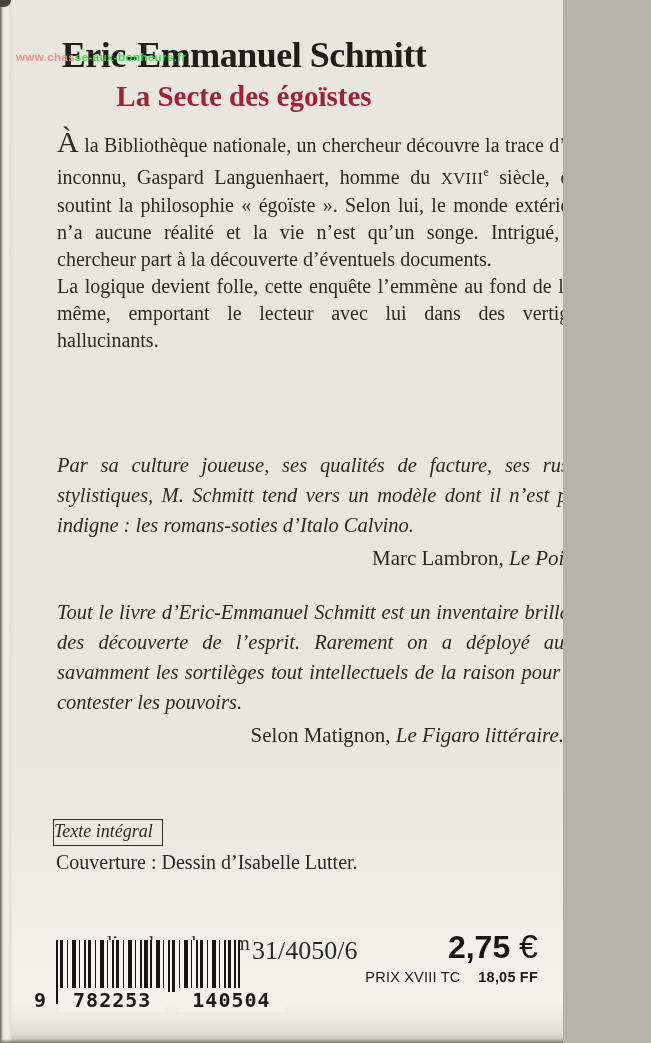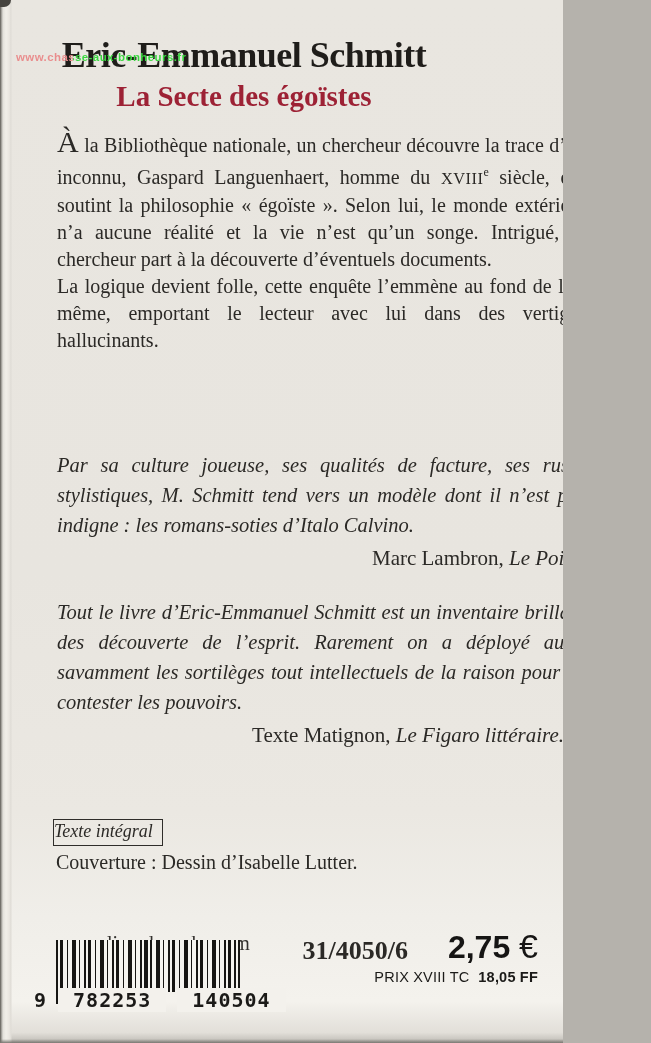--- a/index.html
+++ b/index.html
@@ -95,35 +95,35 @@
   .guard.g1{left:22px;}.guard.g1b{left:26px;}
   .guard.g2{left:112px;}.guard.g2b{left:116px;}
   .guard.g3{left:200px;}.guard.g3b{left:204px;}
   .ean{
     position:absolute;left:0;top:48px;display:flex;gap:11px;align-items:baseline;
     font-family:"DejaVu Sans Mono", monospace;font-size:20px;font-weight:bold;
     color:#1b1a18;letter-spacing:1px;
   }
   .ean .grp{background:#f3f1ec;padding:0 15px;}
   .reference{
-    position:absolute;left:252px;top:936px;width:156px;text-align:right;
-    font-size:26px;color:#2b2926;font-weight:bold;
+    position:absolute;left:252px;top:936px;width:156px;text-align:left;
+    font-size:26px;color:#2b2926;
   }
   .price-eur{
     position:absolute;right:25px;top:927px;
     font-family:"Liberation Sans", sans-serif;font-size:32px;font-weight:bold;
     color:#161514;white-space:nowrap;
   }
   .price-eur .euro-sign{font-weight:normal;font-size:34px;}
   .price-fr{
     position:absolute;right:25px;top:969px;
     font-family:"Liberation Sans", sans-serif;font-size:14.5px;color:#1b1a18;
     white-space:nowrap;letter-spacing:.2px;
   }
-  .price-fr .ff{font-weight:bold;margin-left:9px;}
+  .price-fr .ff{font-weight:bold;margin-left:18px;}
 </style>
 </head>
 <body>
 
 <div class="cover">
 
   <div class="watermark">www.chasse-aux-bonheurs.fr</div>
 
   <div class="header">
     <div class="author">Eric-Emmanuel Schmitt</div>
@@ -135,21 +135,21 @@
     <p>La logique devient folle, cette enquête l’emmène au fond de lui-même, emportant le lecteur avec lui dans des vertiges hallucinants.</p>
   </div>
 
   <div class="quote quote-1">
     <p>Par sa culture joueuse, ses qualités de facture, ses ruses stylistiques, M. Schmitt tend vers un modèle dont il n’est pas indigne : les romans-soties d’Italo Calvino.</p>
     <div class="attribution"><span>Marc Lambron, </span><span class="source">Le Point.</span></div>
   </div>
 
   <div class="quote quote-2">
     <p>Tout le livre d’Eric-Emmanuel Schmitt est un inventaire brillant des découverte de l’esprit. Rarement on a déployé aussi savamment les sortilèges tout intellectuels de la raison pour en contester les pouvoirs.</p>
-    <div class="attribution"><span>Texte Matignon, </span><span class="source">Le Figaro littéraire.</span></div>
+    <div class="attribution"><span>Selon Matignon, </span><span class="source">Le Figaro littéraire.</span></div>
   </div>
 
   <div class="edition-badge">Texte intégral</div>
   <div class="cover-credit">Couverture : Dessin d’Isabelle Lutter.</div>
 
   <div class="website">www.livredepoche.com</div>
 
   <div class="barcode-block">
     <div class="bars"></div>
     <div class="guard g1"></div>

